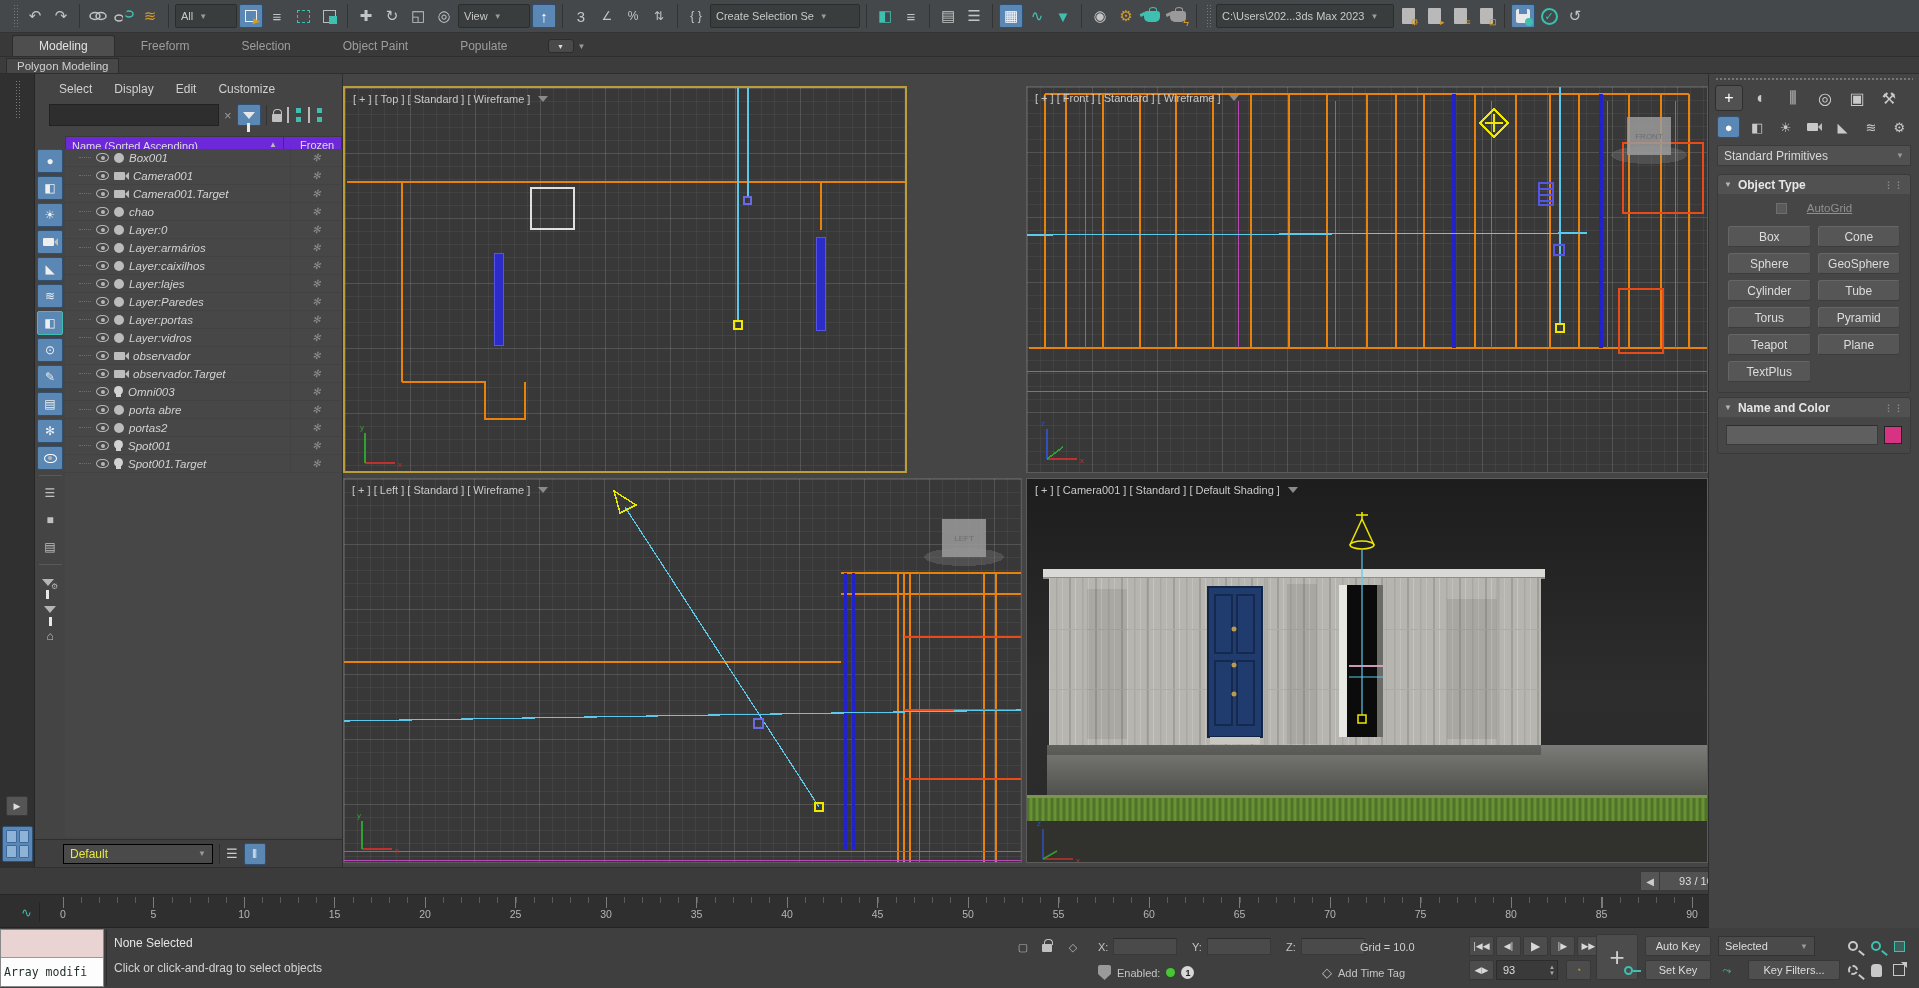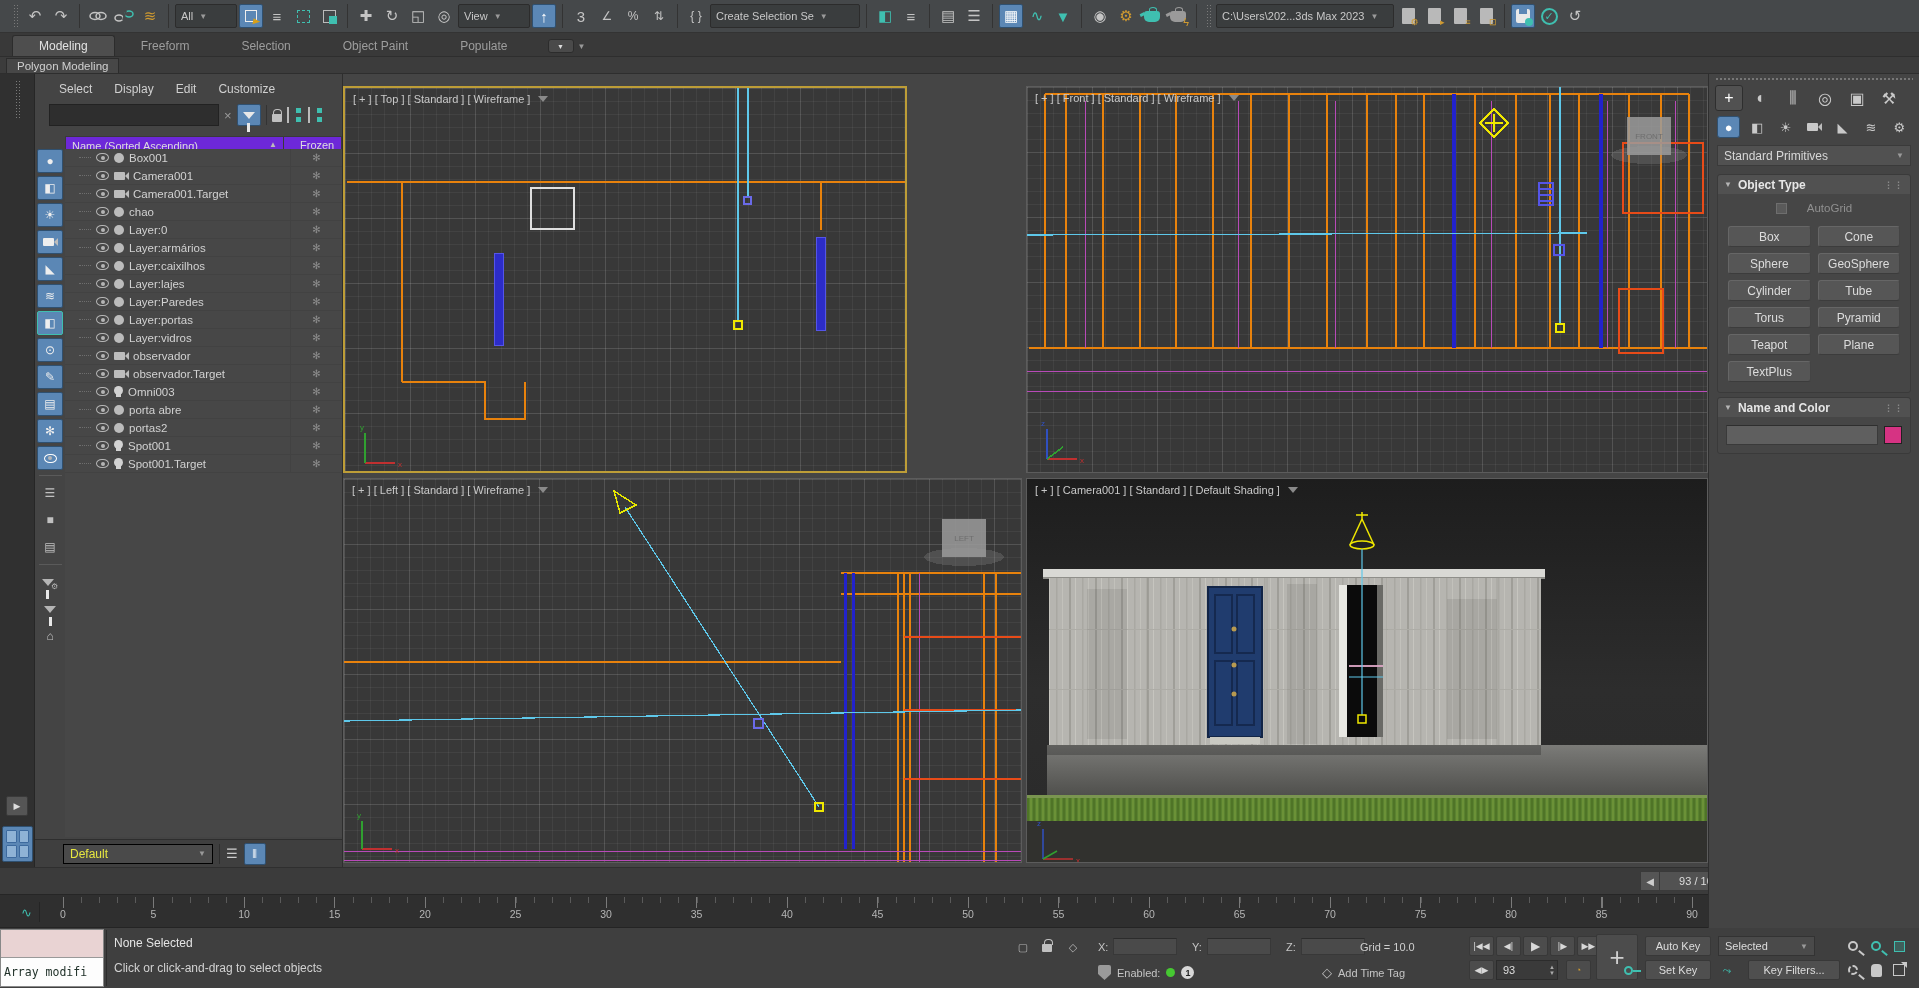--- a/index.html
+++ b/index.html
@@ -57,21 +57,21 @@
   .xfbtn{width:24px;height:22px;background:#5b87b5;border:1px solid #2f5070;border-radius:2px;display:flex;align-items:center;justify-content:center;}
   .lock{width:10px;height:8px;background:#c0c0c0;border-radius:1px;position:relative;margin-top:5px;}
   .lock:before{content:"";position:absolute;left:1.5px;top:-5px;width:7px;height:5px;border:1.5px solid #c0c0c0;border-bottom:none;border-radius:4px 4px 0 0;}
   .treebtn{width:16px;height:16px;position:relative;border-left:2px solid #bbb;}
   .treebtn i{position:absolute;width:5px;height:5px;background:#3fbfb0;right:2px;}
   .treebtn i.a{top:1px;} .treebtn i.b{bottom:1px;}
   .xhead{position:absolute;left:30px;top:62px;right:0;height:17px;background:#6d28d9;border:1px solid #3a3a3a;display:flex;align-items:flex-end;font-size:11px;color:#ddd;}
   .xhead .nm{flex:1;padding-left:6px;}
   .xhead .fz{width:58px;border-left:1px solid #3a3a3a;padding-left:16px;height:100%;display:flex;align-items:center;}
   .xtable{position:absolute;left:30px;top:75px;right:0;bottom:30px;background:#474747;overflow:hidden;}
-  .xrow{display:flex;align-items:center;height:18px;border-bottom:1px solid #424242;padding-left:14px;gap:5px;position:relative;}
+  .xrow{display:flex;align-items:center;height:18px;border-bottom:1px solid #424242;padding-left:14px;gap:5px;position:relative;font-style:italic;}
   .tree{width:12px;border-top:1px dotted #6e6e6e;}
   .eye{width:13px;height:9px;border:1px solid #b5b5b5;border-radius:50% / 55%;position:relative;flex:none;}
   .eye:after{content:"";position:absolute;left:3.5px;top:1.5px;width:4px;height:4px;background:#b5b5b5;border-radius:50%;}
   .t-geo{width:10px;height:10px;background:#bcbcbc;border-radius:50%;flex:none;}
   .t-cam{width:11px;height:8px;background:#bcbcbc;border-radius:1px;position:relative;flex:none;margin-right:3px;}
   .t-cam:after{content:"";position:absolute;right:-4px;top:0;border-top:4px solid transparent;border-bottom:4px solid transparent;border-right:4px solid #bcbcbc;}
   .t-light{width:9px;height:9px;background:#d2d2d2;border-radius:50%;position:relative;flex:none;margin-bottom:3px;}
   .t-light:after{content:"";position:absolute;left:2px;top:8px;width:5px;height:3px;background:#d2d2d2;}
   .xname{flex:1;font-size:11.5px;color:#d2d2d2;white-space:nowrap;}
   .frz{width:52px;color:#8b8b8b;font-size:10px;text-align:center;border-left:1px solid #424242;align-self:stretch;display:flex;align-items:center;justify-content:center;}
@@ -153,21 +153,21 @@
   .cp-tab.active{background:#515151;border:1px solid #2e2e2e;color:#fff;}
   .cp-cats{display:flex;align-items:center;gap:5px;padding:3px 8px 5px;}
   .cp-cat{width:24px;height:22px;display:flex;align-items:center;justify-content:center;color:#c9c9c9;font-size:13px;border-radius:3px;}
   .cp-cat.active{background:#5b87b5;border:1px solid #2f5070;color:#fff;}
   .cp-dd{margin:2px 8px 8px;height:21px;background:#515151;border:1px solid #3a3a3a;display:flex;align-items:center;padding:0 6px;font-size:12px;color:#d8d8d8;}
   .cp-dd .caret{margin-left:auto;font-size:8px;color:#999;}
   .rollout{margin:4px 8px;background:#464646;border:1px solid #3a3a3a;border-radius:3px;}
   .roll-head{height:19px;background:#515151;display:flex;align-items:center;padding:0 6px;gap:6px;font-size:12px;font-weight:bold;color:#e6e6e6;border-radius:3px 3px 0 0;}
   .roll-head .tri{font-size:8px;color:#b5b5b5;}
   .roll-head .dots{margin-left:auto;color:#8a8a8a;font-size:9px;letter-spacing:1px;}
-  .autogrid{display:flex;align-items:center;justify-content:center;gap:20px;padding:8px 0 4px;color:#909090;font-size:11.5px;}
+  .autogrid{display:flex;align-items:center;justify-content:center;gap:20px;padding:8px 0 4px;color:#909090;font-size:11.5px;text-decoration:underline;}
   .cbx{width:11px;height:11px;background:#5a5a5a;border:1px solid #6e6e6e;}
   .btngrid{display:grid;grid-template-columns:1fr 1fr;gap:6px 7px;padding:8px 10px 10px;}
   .obtn{height:21px;background:#565656;border:1px solid #666;border-bottom-color:#3c3c3c;border-right-color:#444;border-radius:3px;color:#dcdcdc;font-size:12px;display:flex;align-items:center;justify-content:center;}
   .nc-body{display:flex;align-items:center;gap:6px;padding:8px;}
   .nc-field{flex:1;height:20px;background:#5f5f5f;border:1px solid #3a3a3a;border-top-color:#2e2e2e;}
   .nc-swatch{width:18px;height:18px;background:#d63383;border:1px solid #222;}
 </style>
 </head>
 <body>
 

